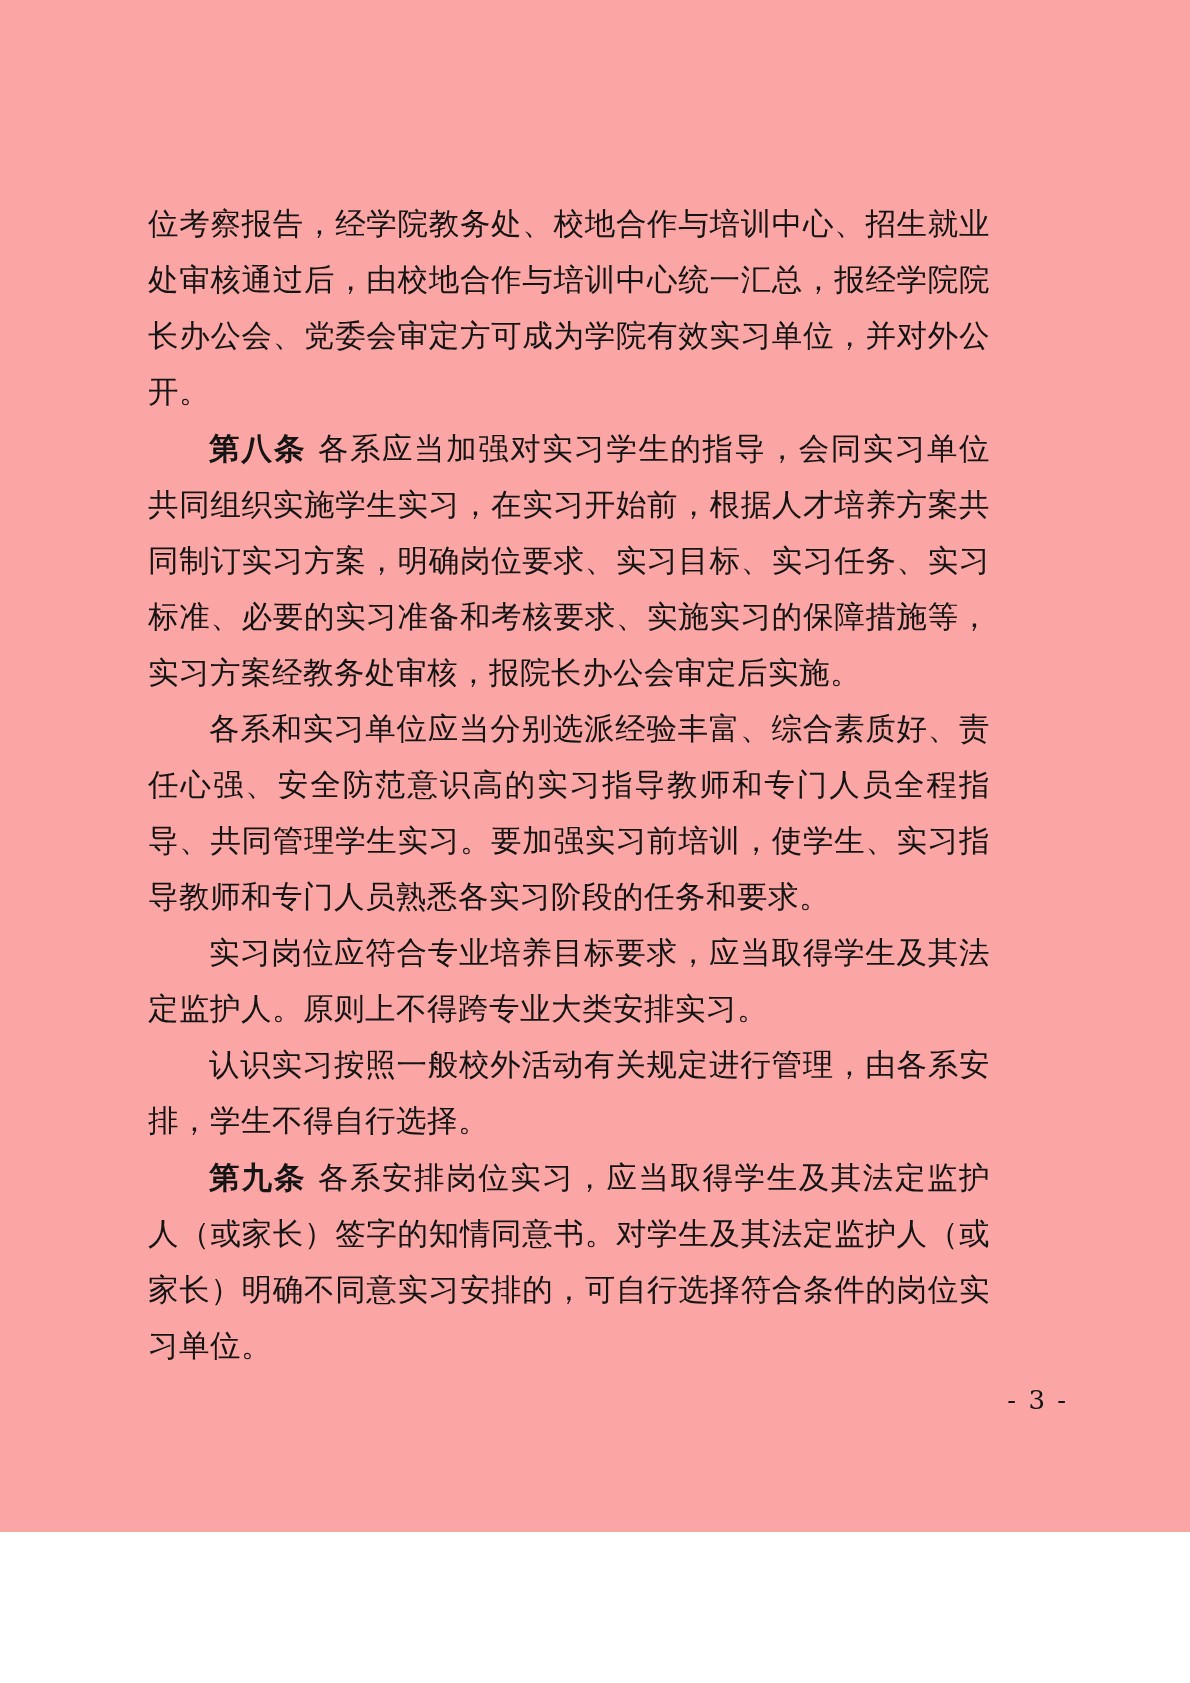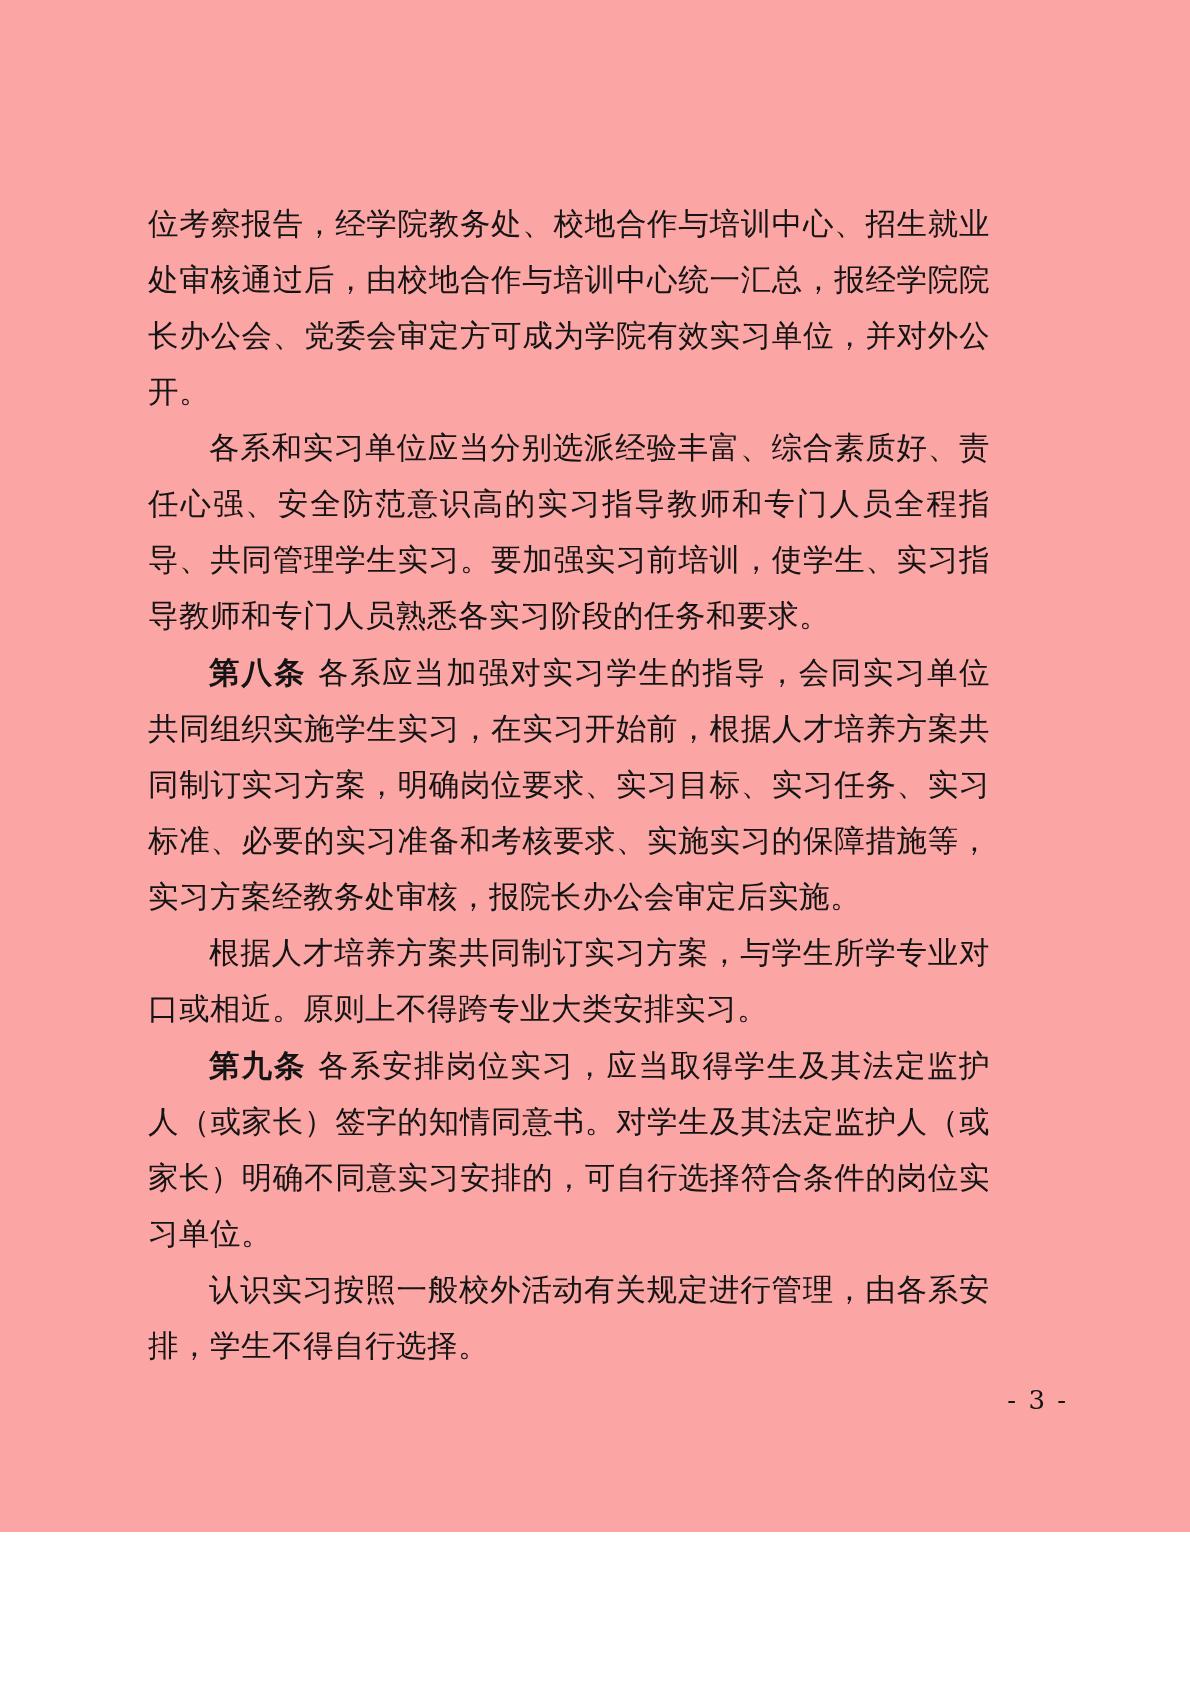--- a/index.html
+++ b/index.html
@@ -53,38 +53,38 @@
 <body>
 
 <div class="page">
   <div class="content">
 
     <p class="para">
       <span>位考察报告，经学院教务处、校地合作与培训中心、招生就业处审核通过后，由校地合作与培训中心统一汇总，报经学院院长办公会、党委会审定方可成为学院有效实习单位，并对外公开。</span>
     </p>
 
     <p class="para indent">
-      <span>各系和实习单位应当分别选派经验丰富、综合素质好、责任心强、安全防范意识高的实习指导教师和专门人员全程指导、共同管理学生实习。要加强实习前培训，使学生、实习指导教师和专门人员熟悉各实习阶段的任务和要求。</span>
-    </p>
-
-    <p class="para indent">
       <span class="lead">第八条</span>
       <span>各系应当加强对实习学生的指导，会同实习单位共同组织实施学生实习，在实习开始前，根据人才培养方案共同制订实习方案，明确岗位要求、实习目标、实习任务、实习标准、必要的实习准备和考核要求、实施实习的保障措施等，实习方案经教务处审核，报院长办公会审定后实施。</span>
     </p>
 
     <p class="para indent">
-      <span>根据人才培养方案共同制订实习方案，与学生所学专业对口或相近。原则上不得跨专业大类安排实习。</span>
+      <span>各系和实习单位应当分别选派经验丰富、综合素质好、责任心强、安全防范意识高的实习指导教师和专门人员全程指导、共同管理学生实习。要加强实习前培训，使学生、实习指导教师和专门人员熟悉各实习阶段的任务和要求。</span>
+    </p>
+
+    <p class="para indent">
+      <span>实习岗位应符合专业培养目标要求，应当取得学生及其法定监护人。原则上不得跨专业大类安排实习。</span>
+    </p>
+
+    <p class="para indent">
+      <span>认识实习按照一般校外活动有关规定进行管理，由各系安排，学生不得自行选择。</span>
     </p>
 
     <p class="para indent">
       <span class="lead">第九条</span>
       <span>各系安排岗位实习，应当取得学生及其法定监护人（或家长）签字的知情同意书。对学生及其法定监护人（或家长）明确不同意实习安排的，可自行选择符合条件的岗位实习单位。</span>
-    </p>
-
-    <p class="para indent">
-      <span>认识实习按照一般校外活动有关规定进行管理，由各系安排，学生不得自行选择。</span>
     </p>
 
 
   </div>
 
   <div class="page-number">- 3 -</div>
 </div>
 
 </body></html>

